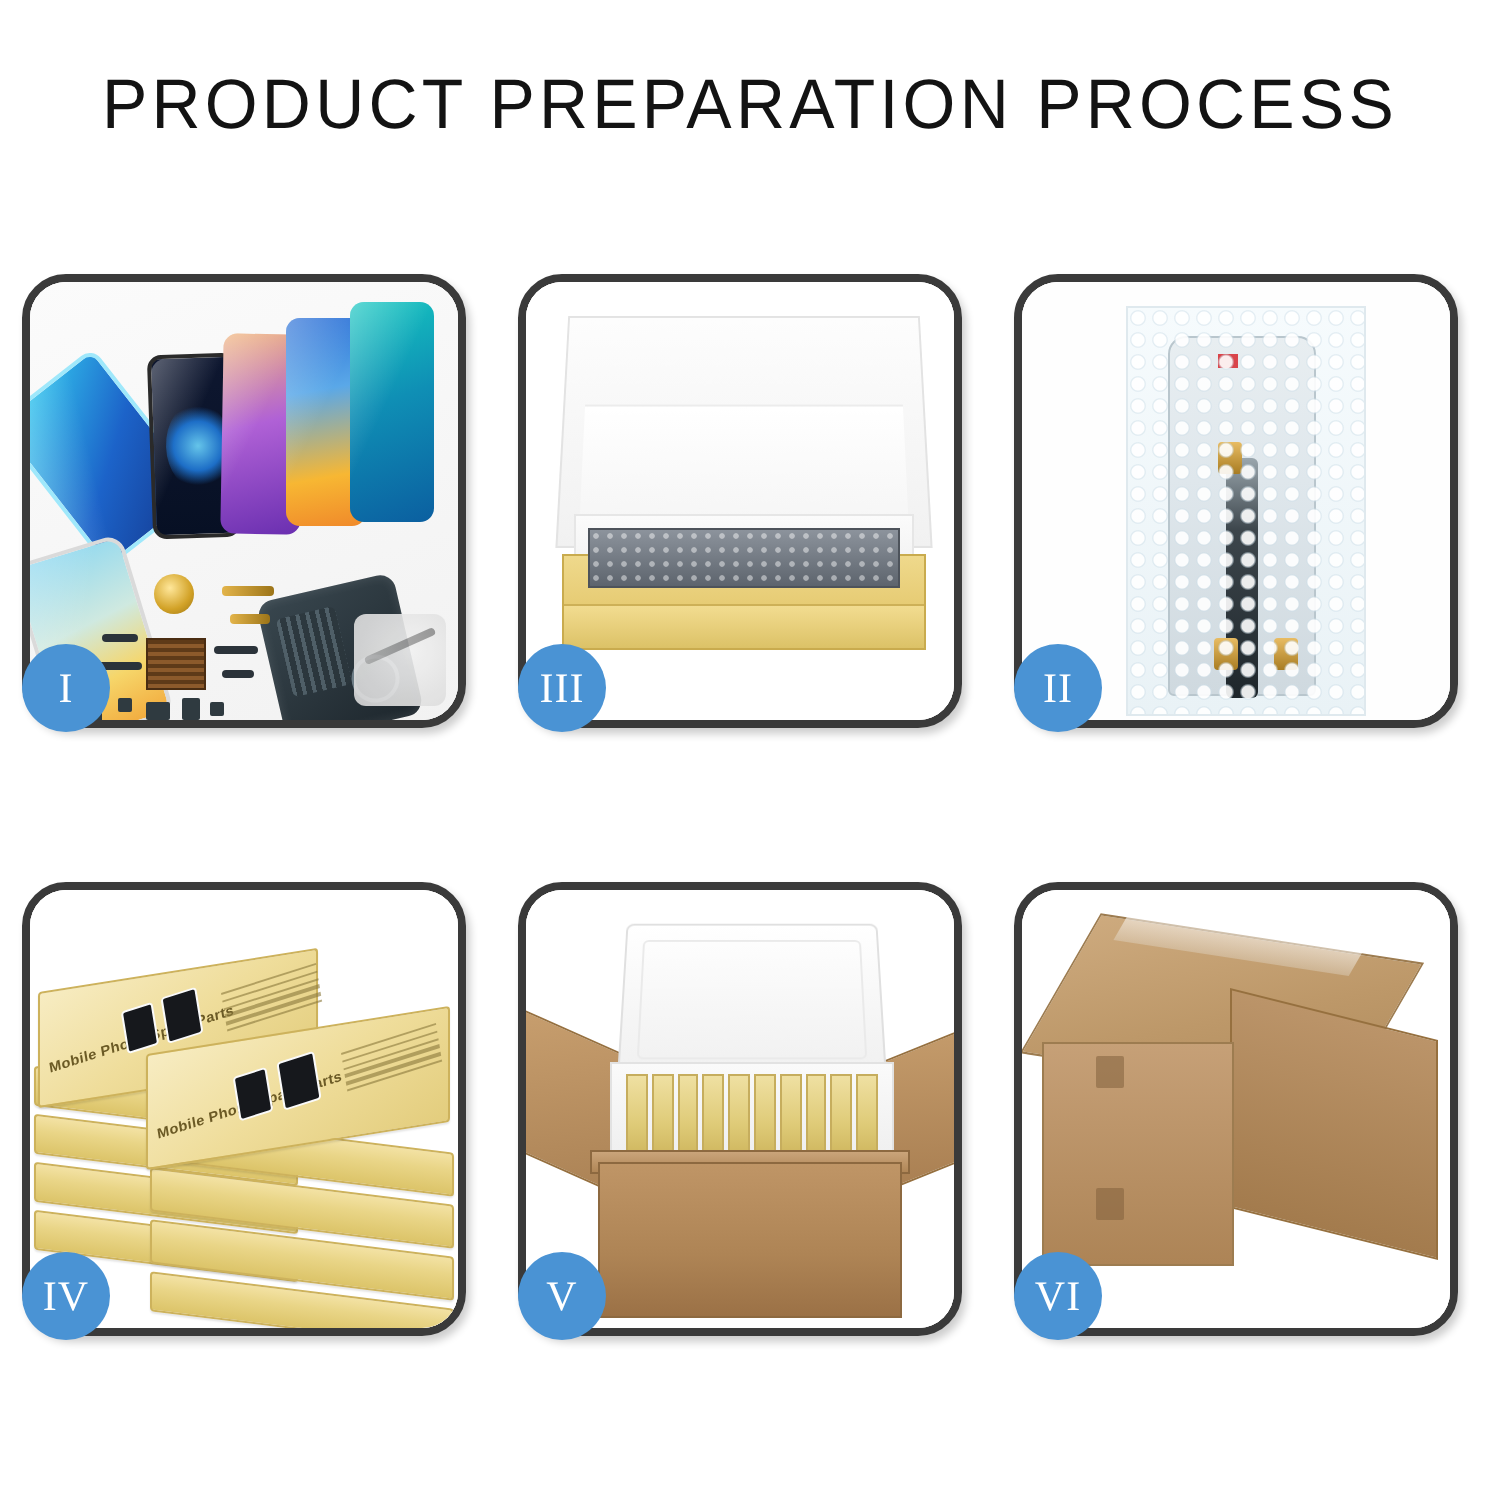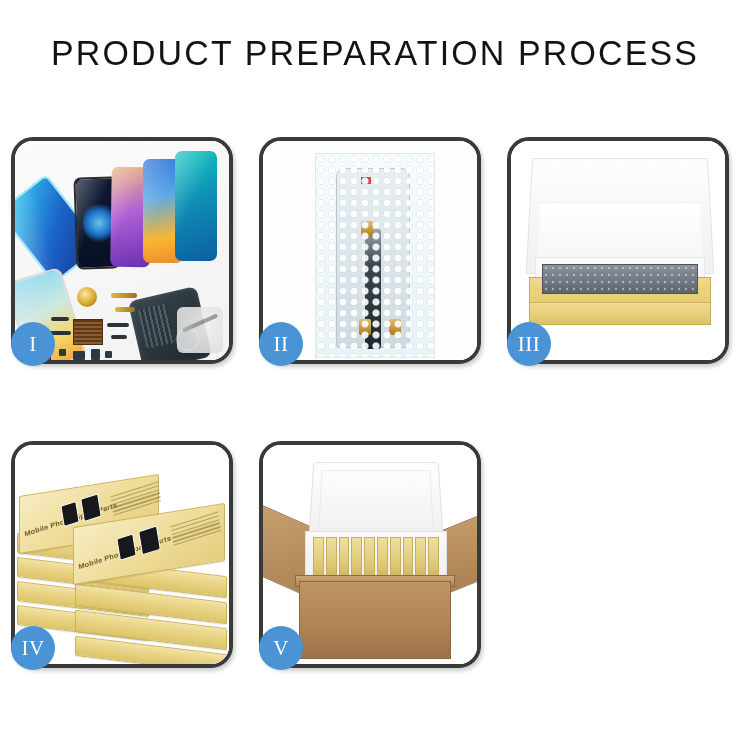--- a/index.html
+++ b/index.html
@@ -364,56 +364,56 @@
           <div class="tool"></div>
         </div>
       </div>
       <div class="badge">I</div>
       <span class="vis-hidden">Mobile phone screens and spare components</span>
     </div>
 
     <div class="panel">
       <div class="panel-inner">
         <div class="scene">
-          <div class="p2bg"></div>
-          <div class="bubblebag">
-            <div class="scr2">
-              <div class="redtag"></div>
-              <div class="flexstrip"></div>
-              <div class="goldtab" style="left:24px;top:52px;"></div>
-              <div class="goldtab" style="left:22px;top:150px;"></div>
-              <div class="goldtab" style="left:52px;top:150px;"></div>
-            </div>
-            <div class="bubbles"></div>
-          </div>
-        </div>
-      </div>
-      <div class="badge">II</div>
-      <span class="vis-hidden">Screen assembly sealed in bubble wrap bag</span>
-    </div>
-
-    <div class="panel">
-      <div class="panel-inner">
-        <div class="scene">
           <div class="p3bg"></div>
           <div class="lid3"></div>
           <div class="foam3"></div>
           <div class="tray3">
             <div class="tray3inner"></div>
             <div class="tray3face"></div>
           </div>
         </div>
       </div>
       <div class="badge">III</div>
       <span class="vis-hidden">Item placed in foam-lined gold retail box</span>
     </div>
 
     <div class="panel">
       <div class="panel-inner">
         <div class="scene">
+          <div class="p2bg"></div>
+          <div class="bubblebag">
+            <div class="scr2">
+              <div class="redtag"></div>
+              <div class="flexstrip"></div>
+              <div class="goldtab" style="left:24px;top:52px;"></div>
+              <div class="goldtab" style="left:22px;top:150px;"></div>
+              <div class="goldtab" style="left:52px;top:150px;"></div>
+            </div>
+            <div class="bubbles"></div>
+          </div>
+        </div>
+      </div>
+      <div class="badge">II</div>
+      <span class="vis-hidden">Screen assembly sealed in bubble wrap bag</span>
+    </div>
+
+    <div class="panel">
+      <div class="panel-inner">
+        <div class="scene">
           <div class="p4bg"></div>
           <div class="stack">
 
             <div class="sbox" style="left:0px;  top:78px; width:132px; height:20px; transform:skewY(7deg);"></div>
             <div class="sbox" style="left:0px;  top:102px;width:132px; height:20px; transform:skewY(7deg);"></div>
             <div class="sbox" style="left:0px;  top:126px;width:132px; height:20px; transform:skewY(7deg);"></div>
             <div class="sbox" style="left:0px;  top:150px;width:132px; height:20px; transform:skewY(7deg);"></div>
 
             <div class="sbox" style="left:58px; top:104px;width:152px; height:22px; transform:skewY(7deg);"></div>
             <div class="sbox" style="left:58px; top:130px;width:152px; height:22px; transform:skewY(7deg);"></div>
@@ -475,15 +475,31 @@
               <span></span>
           </div>
           <div class="cartonRim"></div>
           <div class="cartonFront"></div>
         </div>
       </div>
       <div class="badge">V</div>
       <span class="vis-hidden">Boxes packed into foam-lined shipping carton</span>
     </div>
 
+    <div class="panel">
+      <div class="panel-inner">
+        <div class="scene">
+          <div class="p6bg"></div>
+          <div class="cTop"></div>
+          <div class="tape"></div>
+          <div class="cSide"></div>
+          <div class="cFront">
+            <div class="ctab" style="left:26px; top:6px;"></div>
+            <div class="ctab" style="left:26px; top:72px;"></div>
+          </div>
+        </div>
+      </div>
+      <div class="badge">VI</div>
+      <span class="vis-hidden">Sealed and taped shipping carton</span>
+    </div>
 
   </div>
 </div>
 
 </body></html>

